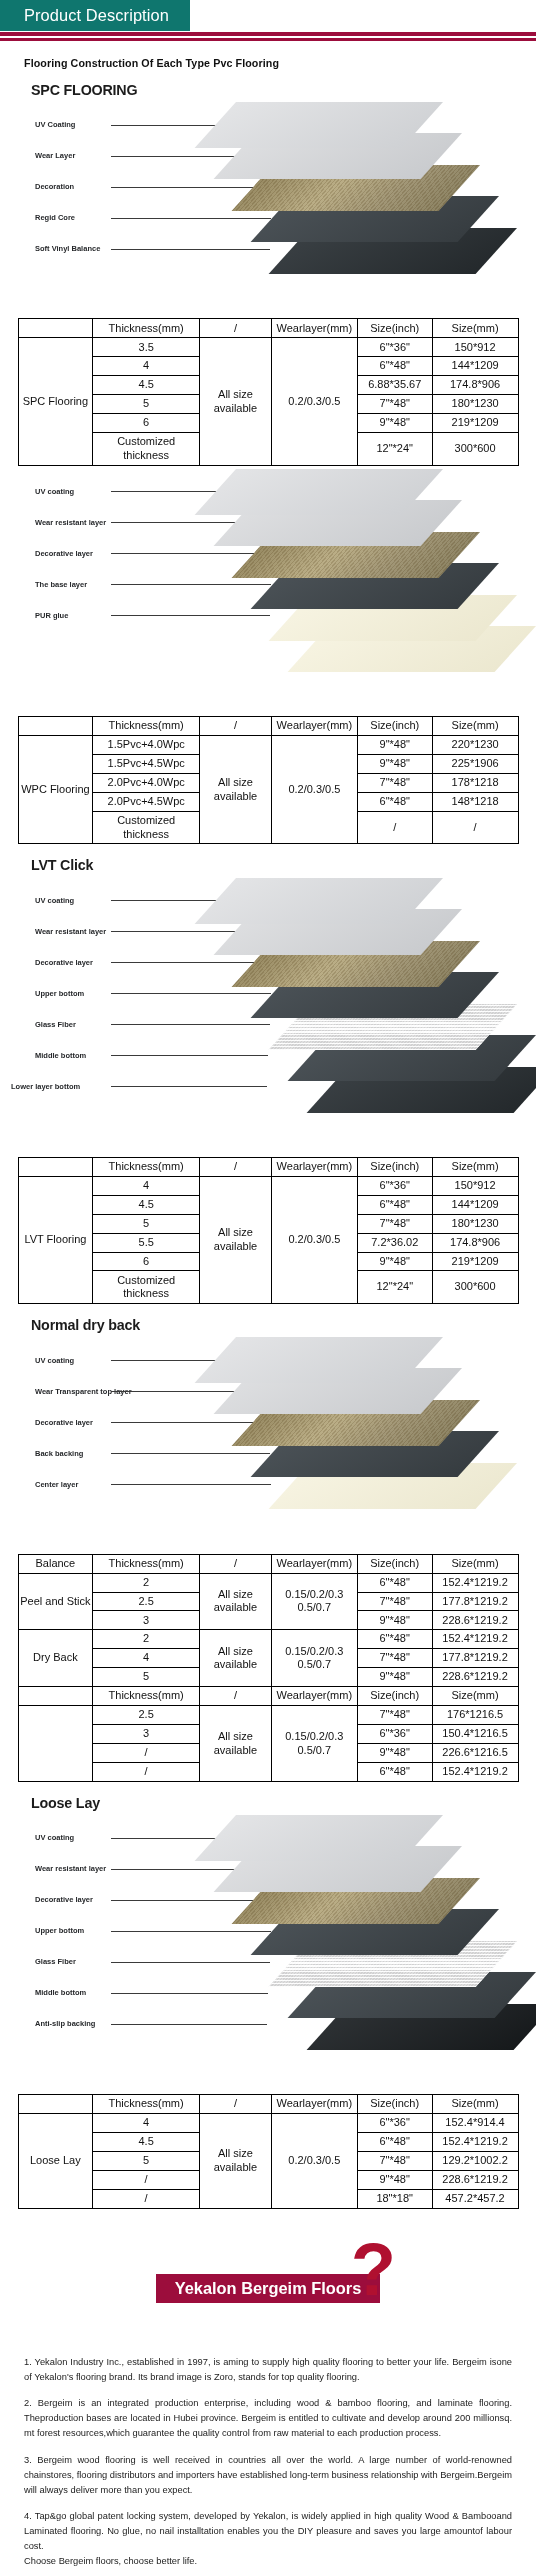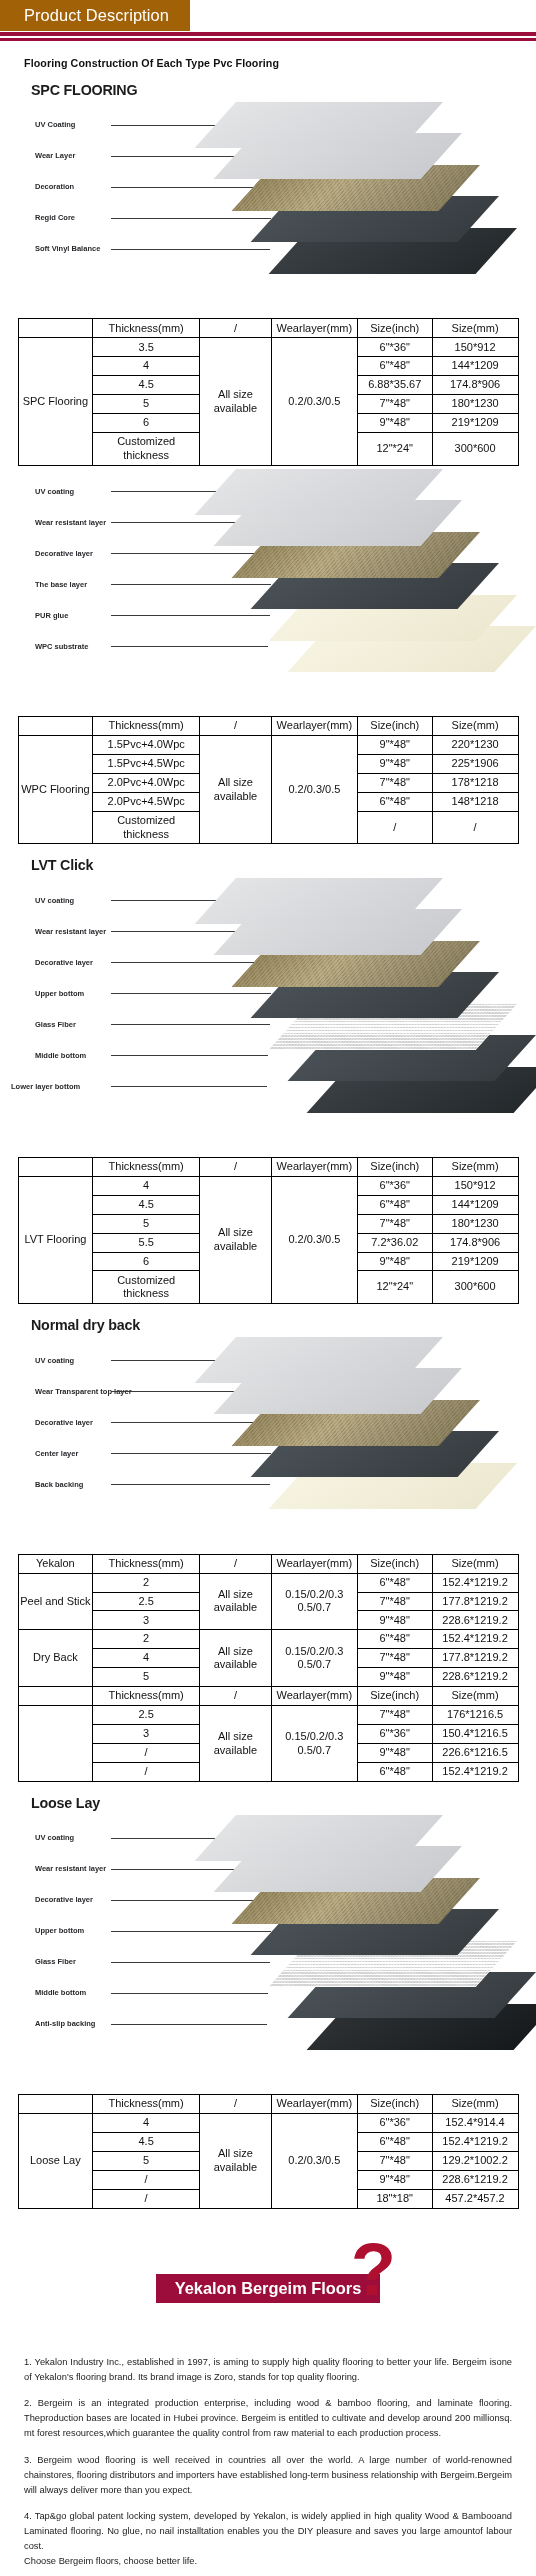--- a/index.html
+++ b/index.html
@@ -9,21 +9,21 @@
     background:#ffffff;
     font-family:"Liberation Sans", sans-serif;
     color:#1a1a1a;
   }
   .page { width:536px; position:relative; }
 
   
   .banner-wrap { position:relative; height:44px; }
   .banner {
     display:inline-block;
-    background:#a16207;
+    background:#0f766e;
     color:#ffffff;
     font-size:16.4px;
     font-weight:400;
     padding:5.7px 21.5px 6.4px 24px;
     letter-spacing:0.1px;
   }
   .banner-rule-a { height:3.6px; background:#9c0d3c; width:536px; margin-top:1.4px; }
   .banner-rule-b { height:2.9px; background:#9c0d3c; width:536px; margin-top:2.1px; }
 
   .section-title {
@@ -208,21 +208,20 @@
         </table>
       </div>
       <div class="block">
         <div class="diagram" style="height:243px;">
           <div class="labels" style="top:7.2px;">
             <div class="lbl" style="height:31px;line-height:31px;"><span>UV coating</span><span class="leader" style="left:107px;width:164px;"></span></div>
             <div class="lbl" style="height:31px;line-height:31px;"><span>Wear resistant layer</span><span class="leader" style="left:107px;width:163px;"></span></div>
             <div class="lbl" style="height:31px;line-height:31px;"><span>Decorative layer</span><span class="leader" style="left:107px;width:162px;"></span></div>
             <div class="lbl" style="height:31px;line-height:31px;"><span>The base layer</span><span class="leader" style="left:107px;width:160px;"></span></div>
             <div class="lbl" style="height:31px;line-height:31px;"><span>PUR glue</span><span class="leader" style="left:107px;width:159px;"></span></div>
-            <div class="lbl" style="height:31px;line-height:31px;"><span>WPC substrate</span><span class="leader" style="left:107px;width:157px;"></span></div>
           </div>
           <div class="stack">
             <div class="sheet grey" style="top:0px;left:236px;z-index:20;"></div>
             <div class="sheet grey2" style="top:31px;left:255px;z-index:19;"></div>
             <div class="sheet wood" style="top:63px;left:273px;z-index:18;"></div>
             <div class="sheet dark" style="top:94px;left:292px;z-index:17;"></div>
             <div class="sheet cream" style="top:126px;left:310px;z-index:16;"></div>
             <div class="sheet cream" style="top:157px;left:329px;z-index:15;"></div>
           </div>
         </div>
@@ -335,35 +334,35 @@
           </tbody>
         </table>
       </div>
       <div class="block">
         <div class="block-head">Normal dry back</div>
         <div class="diagram" style="height:212px;">
           <div class="labels" style="top:7.2px;">
             <div class="lbl" style="height:31px;line-height:31px;"><span>UV coating</span><span class="leader" style="left:107px;width:164px;"></span></div>
             <div class="lbl" style="height:31px;line-height:31px;"><span>Wear Transparent top layer</span><span class="leader" style="left:107px;width:163px;"></span></div>
             <div class="lbl" style="height:31px;line-height:31px;"><span>Decorative layer</span><span class="leader" style="left:107px;width:162px;"></span></div>
+            <div class="lbl" style="height:31px;line-height:31px;"><span>Back backing</span><span class="leader" style="left:107px;width:159px;"></span></div>
             <div class="lbl" style="height:31px;line-height:31px;"><span>Center layer</span><span class="leader" style="left:107px;width:160px;"></span></div>
-            <div class="lbl" style="height:31px;line-height:31px;"><span>Back backing</span><span class="leader" style="left:107px;width:159px;"></span></div>
           </div>
           <div class="stack">
             <div class="sheet grey" style="top:0px;left:236px;z-index:20;"></div>
             <div class="sheet grey2" style="top:31px;left:255px;z-index:19;"></div>
             <div class="sheet wood" style="top:63px;left:273px;z-index:18;"></div>
             <div class="sheet dark" style="top:94px;left:292px;z-index:17;"></div>
             <div class="sheet cream" style="top:126px;left:310px;z-index:16;"></div>
           </div>
         </div>
         <table class="spec">
           <tbody>
             <tr>
-              <th class="c-name">Yekalon</th>
+              <th class="c-name">Balance</th>
               <th class="c-thk">Thickness(mm)</th>
               <th class="c-slash">/</th>
               <th class="c-wear">Wearlayer(mm)</th>
               <th class="c-sin">Size(inch)</th>
               <th class="c-smm">Size(mm)</th>
             </tr>
             <tr>
               <td class="c-name" rowspan="3">Peel and Stick</td>
               <td>2</td>
               <td rowspan="3">All size available</td>

